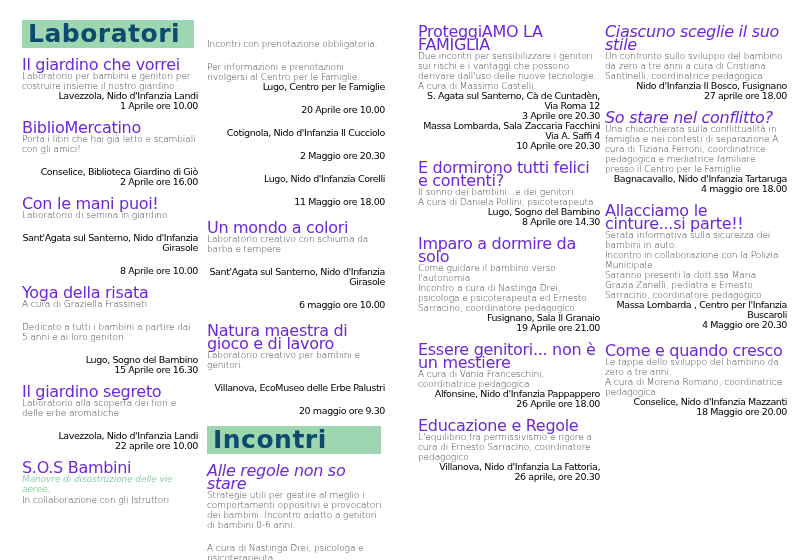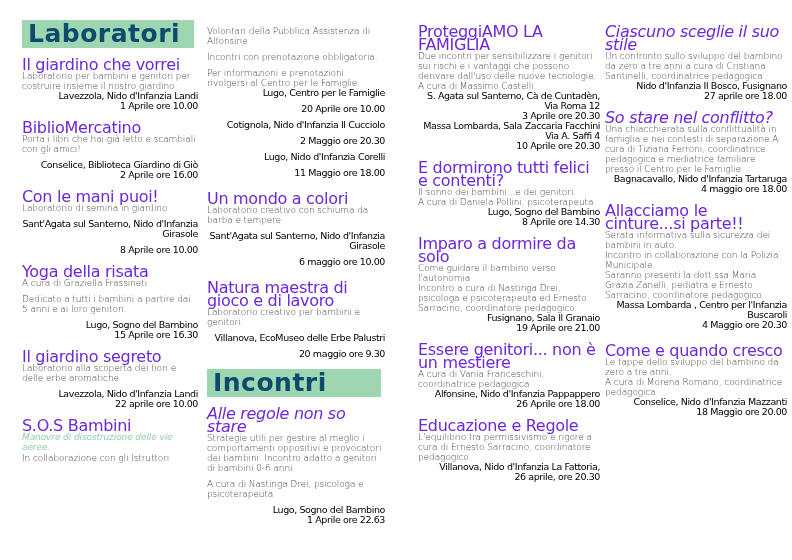--- a/index.html
+++ b/index.html
@@ -23,21 +23,21 @@
     .ev { margin-bottom: 10px; }
     .title {
       color: #6d28d9; font-weight: normal; font-size: 16px; line-height: 13px;
       letter-spacing: -0.3px;
     }
     .desc {
       color: #444; font-size: 9px; line-height: 10px; font-weight: 300;
       letter-spacing: -0.1px;
     }
     .desc.green { color: #8fd0a6; font-style: italic; }
-    .gap { margin-top: 6px; }
+    .gap { margin-top: 13px; }
     .loc {
       color: #000; font-size: 9.5px; line-height: 10px; letter-spacing: -0.4px; text-align: right;
     }
     .ital { font-style: italic; }
   </style>
 </head>
 <body>
 
 <div class="col" id="c1">
   <div class="banner">Laboratori</div>
@@ -80,21 +80,20 @@
 
   <div class="ev">
     <div class="title">S.O.S Bambini</div>
     <div class="desc green">Manovre di disostruzione delle vie aeree.</div>
     <div class="desc" style="margin-top:1px">In collaborazione con gli Istruttori</div>
   </div>
 </div>
 
 <div class="col" id="c2">
   <div class="ev">
-    <div class="desc">Volontari della Pubblica Assistenza di Alfonsine</div>
     <div class="desc gap">Incontri con prenotazione obbligatoria.</div>
     <div class="desc gap">Per informazioni e prenotazioni rivolgersi al Centro per le Famiglie.</div>
     <div class="loc">Lugo, Centro per le Famiglie</div>
     <div class="loc gap">20 Aprile ore 10.00</div>
     <div class="loc gap">Cotignola, Nido d'Infanzia Il Cucciolo</div>
     <div class="loc gap">2 Maggio ore 20.30</div>
     <div class="loc gap">Lugo, Nido d'Infanzia Corelli</div>
     <div class="loc gap">11 Maggio ore 18.00</div>
   </div>
 

